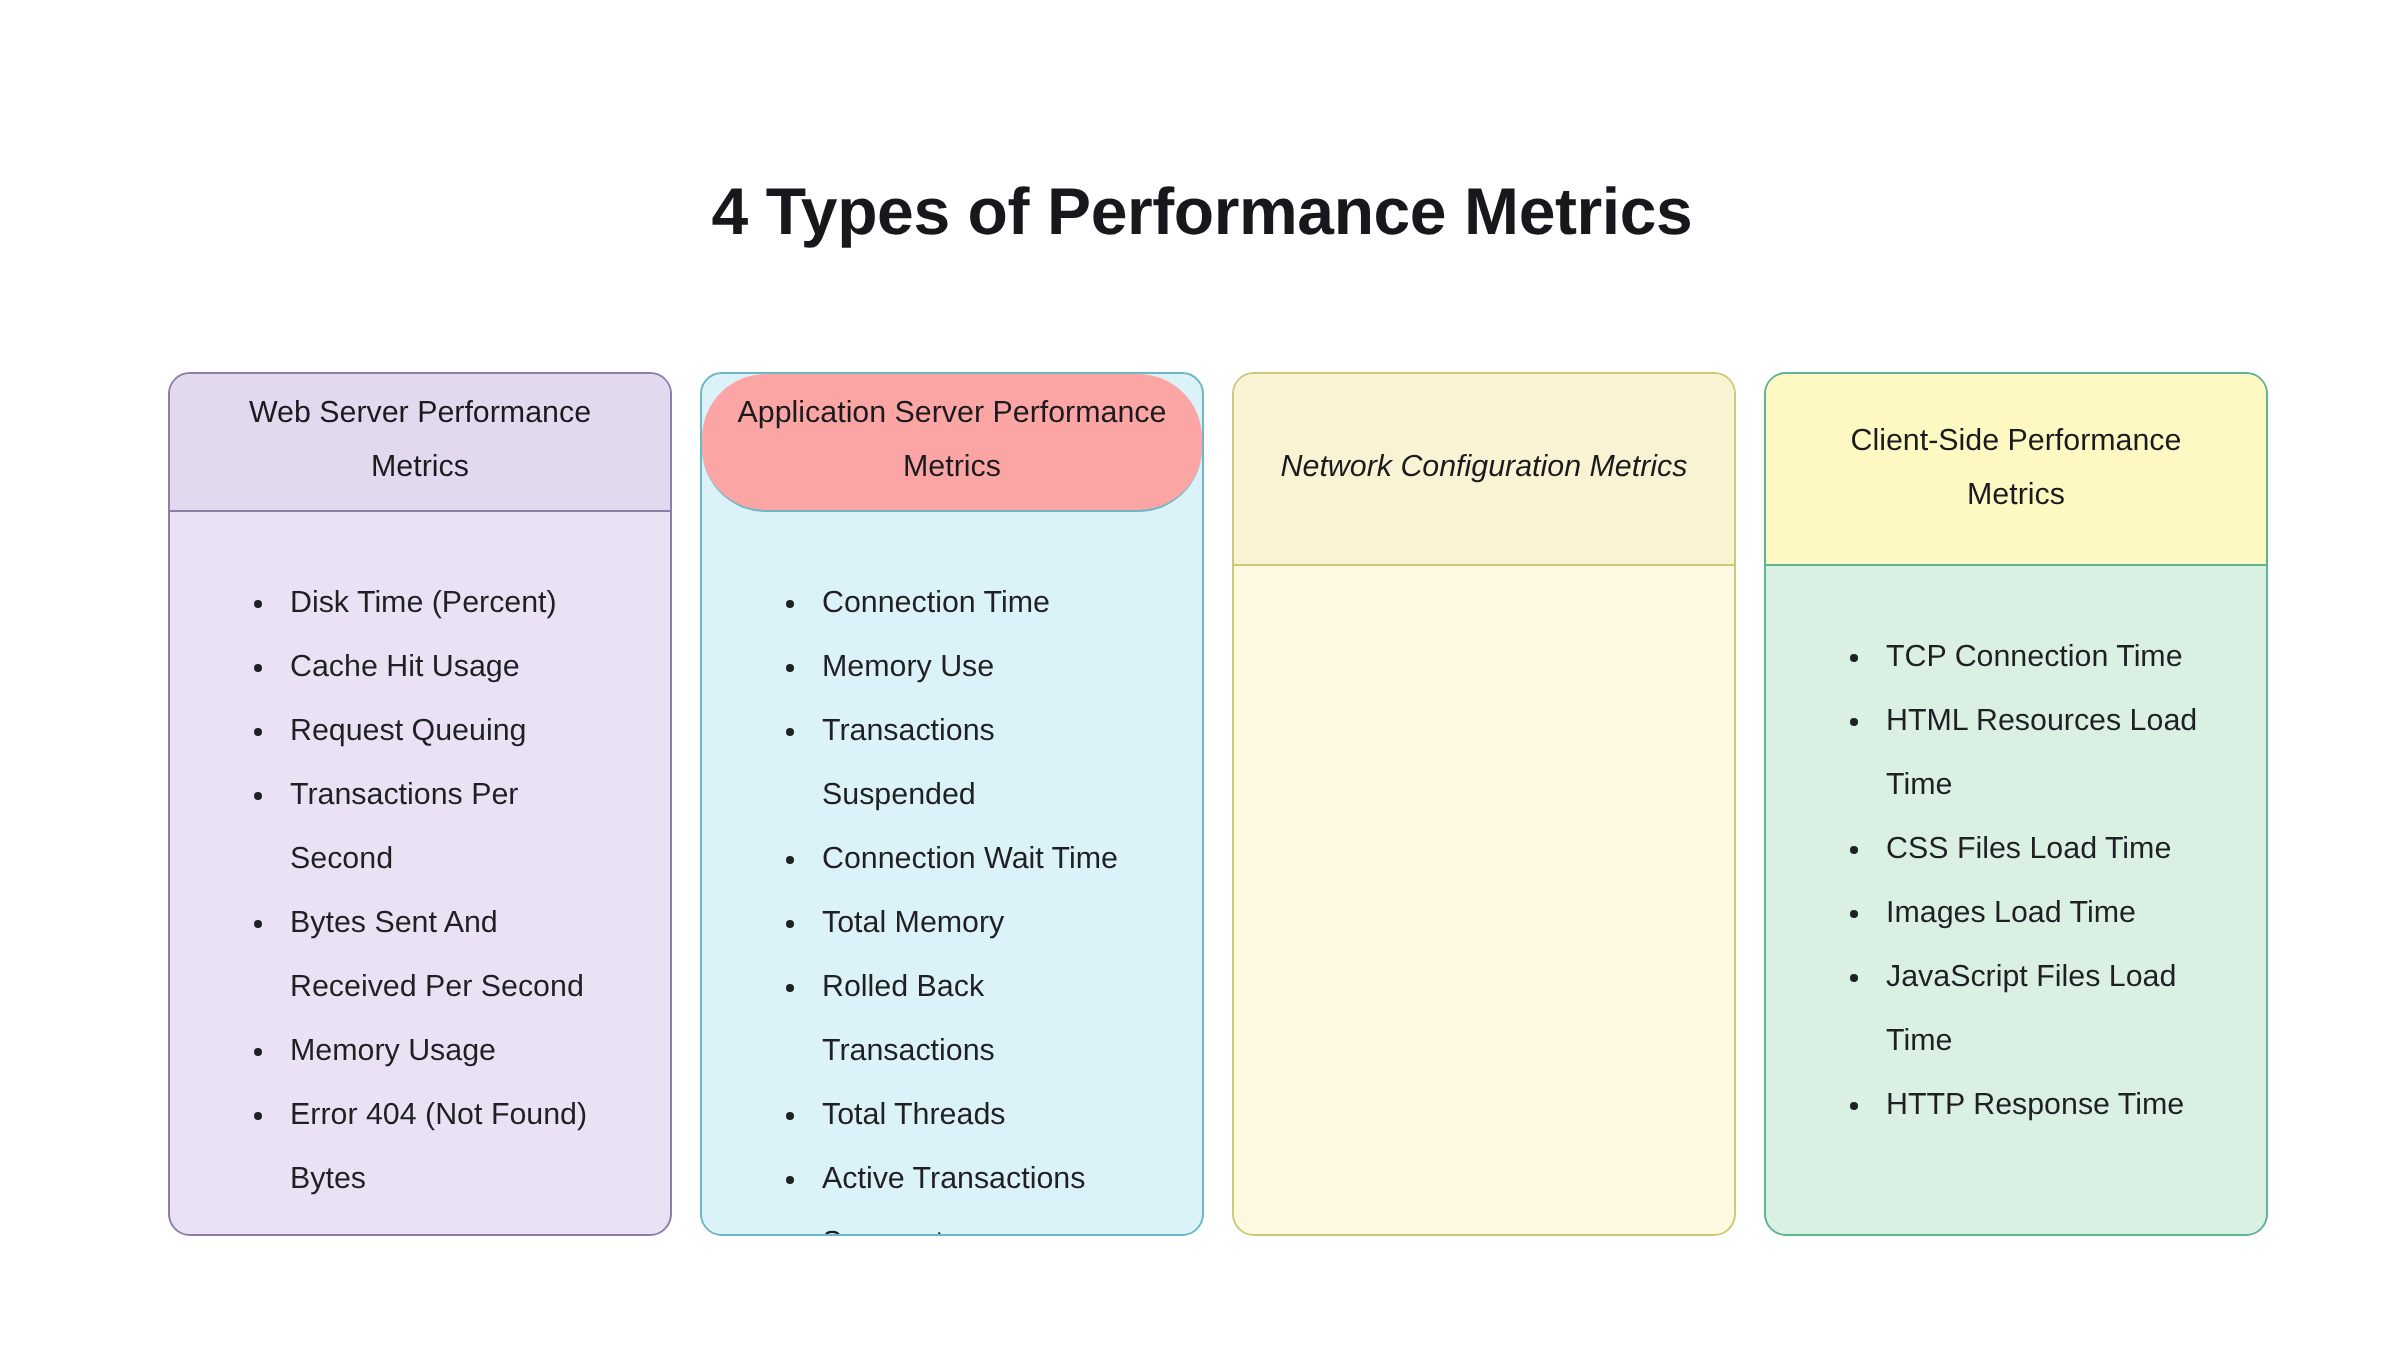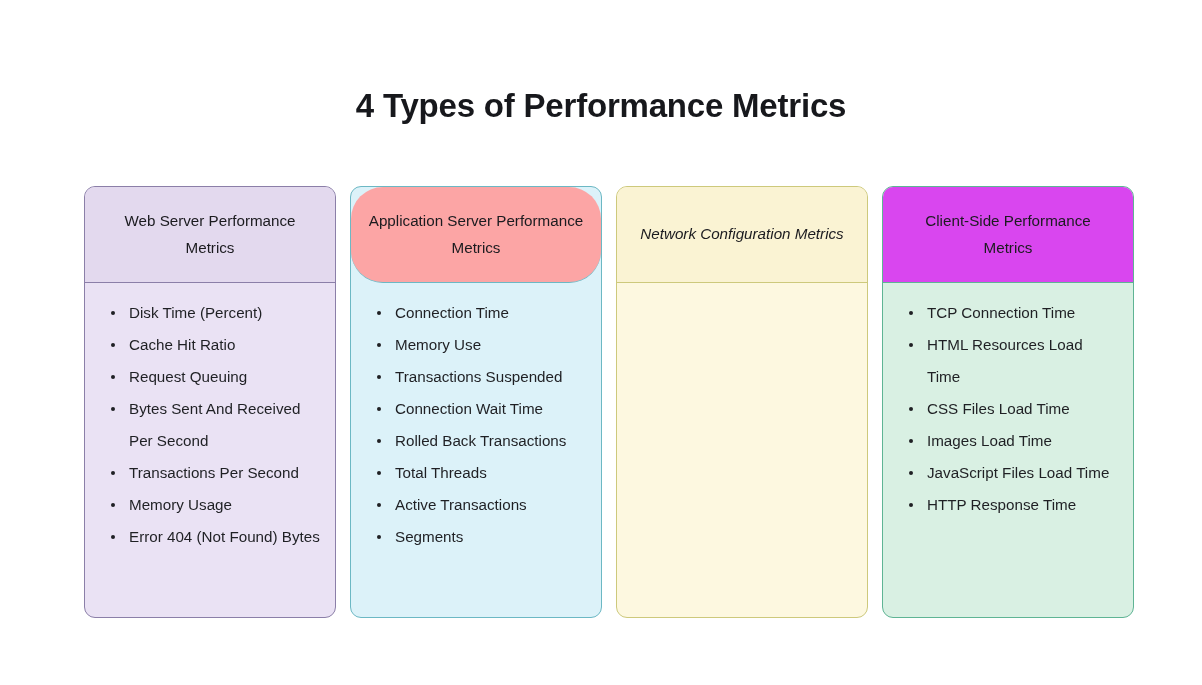--- a/index.html
+++ b/index.html
@@ -58,21 +58,21 @@
     text-align: center;
     font-size: 15.2px;
     line-height: 27px;
     color: #1b1b1f;
   }
   .card-body {
     flex: 1 1 auto;
     padding: 14px 10px 10px 10px;
   }
   .metric-list {
-    margin: 0;
+    margin: 16px;
     padding: 0 4px 0 32px;
     list-style: none;
   }
   .metric-item {
     position: relative;
     font-size: 15.2px;
     line-height: 32px;
     color: #1f2024;
     padding-left: 2px;
   }
@@ -91,58 +91,59 @@
   .card.c1 { border-color: #8b7fa8; background: #eae2f4; }
   .card.c1 .card-header { background: #e3d9ee; border-bottom-color: #8b7fa8; }
   
   .card.c2 { border-color: #6cb8c4; background: #dcf2f9; }
   .card.c2 .card-header { background: #fca5a5; border-bottom-color: #6cb8c4; border-radius: 32px; }
   
   .card.c3 { border-color: #cdc97c; background: #fdf8e0; font-style: italic; }
   .card.c3 .card-header { background: #faf3d3; border-bottom-color: #cdc97c; }
   
   .card.c4 { border-color: #5fb494; background: #d9f0e3; }
-  .card.c4 .card-header { background: #d946ef; border-bottom-color: #5fb494; }
+  .card.c4 .card-header { background: #fef9c3; border-bottom-color: #5fb494; }
 </style>
 </head>
 <body>
 
 <div class="page">
 
   <div class="page-title">4 Types of Performance Metrics</div>
 
   <div class="cards">
 
     <div class="card c1">
       <div class="card-header">
         <div class="card-header-text">Web Server Performance Metrics</div>
       </div>
       <div class="card-body">
         <ul class="metric-list">
           <li class="metric-item">Disk Time (Percent)</li>
-          <li class="metric-item">Cache Hit Ratio</li>
+          <li class="metric-item">Cache Hit Usage</li>
           <li class="metric-item">Request Queuing</li>
+          <li class="metric-item">Transactions Per Second</li>
           <li class="metric-item">Bytes Sent And Received Per Second</li>
-          <li class="metric-item">Transactions Per Second</li>
           <li class="metric-item">Memory Usage</li>
           <li class="metric-item">Error 404 (Not Found) Bytes</li>
         </ul>
       </div>
     </div>
 
     <div class="card c2">
       <div class="card-header">
         <div class="card-header-text">Application Server Performance Metrics</div>
       </div>
       <div class="card-body">
         <ul class="metric-list">
           <li class="metric-item">Connection Time</li>
           <li class="metric-item">Memory Use</li>
           <li class="metric-item">Transactions Suspended</li>
           <li class="metric-item">Connection Wait Time</li>
+          <li class="metric-item">Total Memory</li>
           <li class="metric-item">Rolled Back Transactions</li>
           <li class="metric-item">Total Threads</li>
           <li class="metric-item">Active Transactions</li>
           <li class="metric-item">Segments</li>
         </ul>
       </div>
     </div>
 
     <div class="card c3">
       <div class="card-header">

